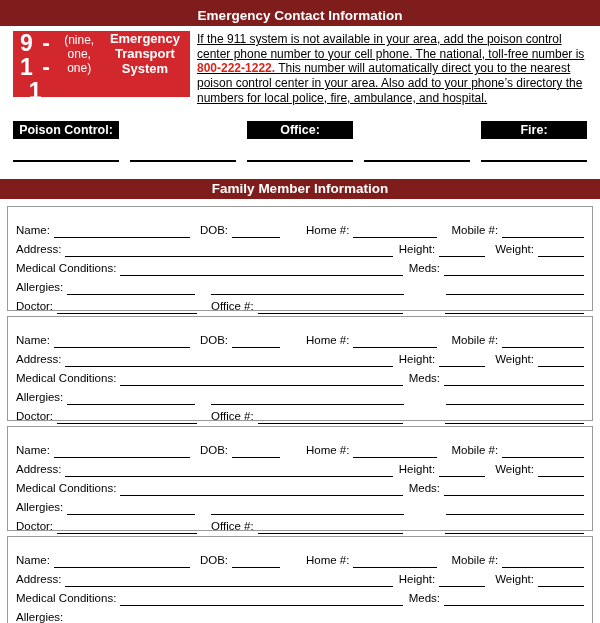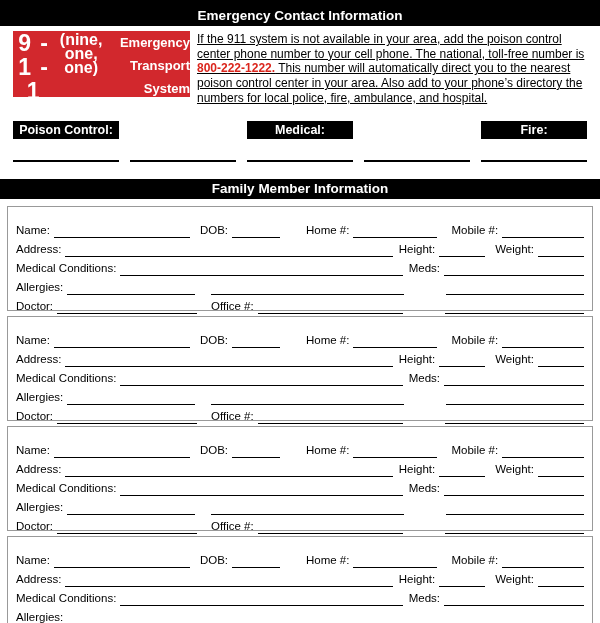--- a/index.html
+++ b/index.html
@@ -3,35 +3,35 @@
 <meta charset="utf-8">
 <style>
   * { box-sizing: border-box; }
   html, body { margin: 0; padding: 0; }
   body {
     width: 600px; height: 623px; overflow: hidden;
     background: #ffffff; color: #000;
     font-family: "Liberation Sans", "DejaVu Sans", sans-serif;
   }
   .bar {
-    background: #000000; color: #fff; font-weight: bold;
+    background: #7f1d1d; color: #fff; font-weight: bold;
     text-align: center; width: 600px;
   }
   .bar-top { height: 26px; font-size: 13.5px; line-height: 31px; }
   .bar-mid { height: 20px; font-size: 13.5px; line-height: 20px; margin-top: 17px; }
 
   .intro-row { display: flex; margin: 5px 10px 0 13px; }
   .red-box {
     width: 177px; min-width: 177px; height: 66px;
     background: #d2282d; color: #fff; text-align: center;
     display: flex; flex-direction: row; justify-content: center;
   }
   .red-box .num { font-size: 23px; font-weight: bold; letter-spacing: 1.5px; line-height: 24px; }
-  .red-box .pron { font-size: 16px; font-weight: bold; line-height: 14px; margin-top: 2px; }
-  .red-box .cap { font-size: 13px; font-weight: bold; line-height: 23px; text-align: right; }
+  .red-box .pron { font-size: 12px; font-weight: normal; line-height: 14px; margin-top: 2px; }
+  .red-box .cap { font-size: 13px; font-weight: bold; line-height: 15px; }
   .info-text {
     margin-left: 7px; font-size: 12px; line-height: 14.7px; padding-top: 1px; text-decoration: underline;
   }
   .info-text .phone { color: #db261d; font-weight: bold; }
 
   .contact-row { display: flex; justify-content: space-between; margin: 15px 13px 0; }
   .contact-box {
     background: #000; color: #fff; font-weight: bold; font-size: 12.5px;
     width: 106px; height: 18px; line-height: 18px; text-align: center;
   }
@@ -65,21 +65,21 @@
   <div class="red-box">
     <div class="num">9 - 1 - 1</div>
     <div class="pron">(nine, one, one)</div>
     <div class="cap">Emergency Transport System</div>
   </div>
   <div class="info-text"><span>If the 911 system is not available in your area, add the poison control center phone number to your cell phone. The national, toll-free number is </span><span class="phone">800-222-1222.</span><span> This number will automatically direct you to the nearest poison control center in your area. Also add to your phone’s directory the numbers for local police, fire, ambulance, and hospital.</span></div>
 </div>
 
 <div class="contact-row">
   <div class="contact-box">Poison Control:</div>
-  <div class="contact-box">Medical:</div>
+  <div class="contact-box">Office:</div>
   <div class="contact-box">Fire:</div>
 </div>
 
 <div class="contact-lines">
   <div class="contact-line"></div>
   <div class="contact-line"></div>
   <div class="contact-line"></div>
   <div class="contact-line"></div>
   <div class="contact-line"></div>
 </div>

